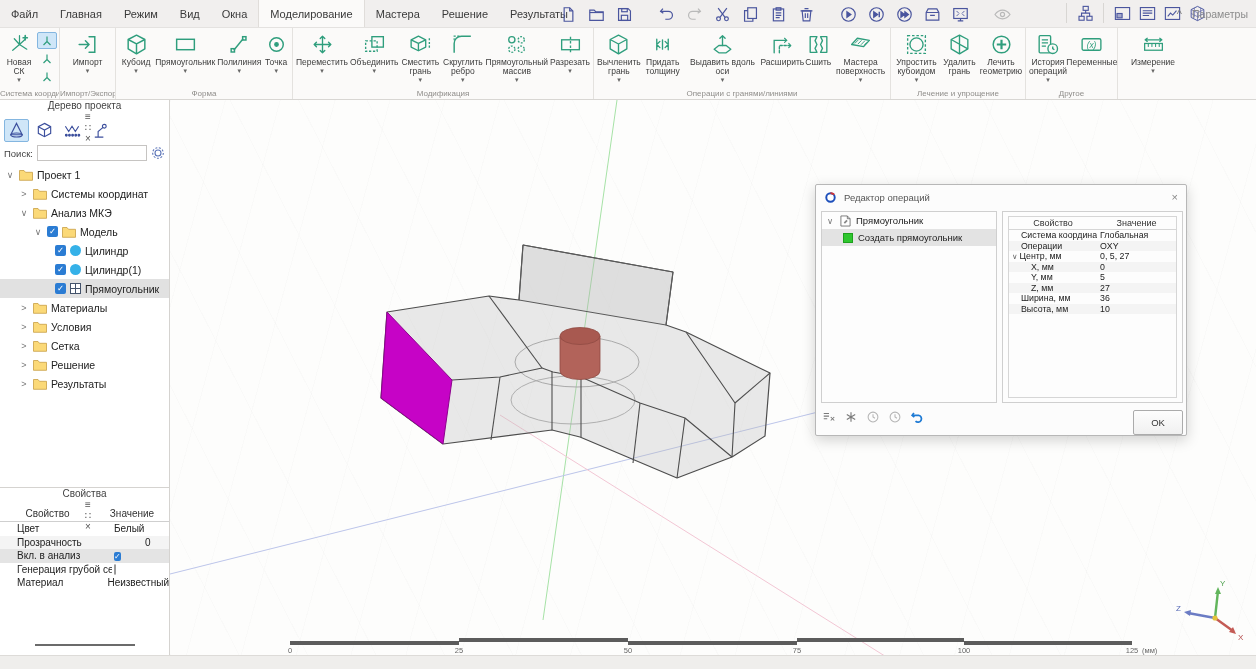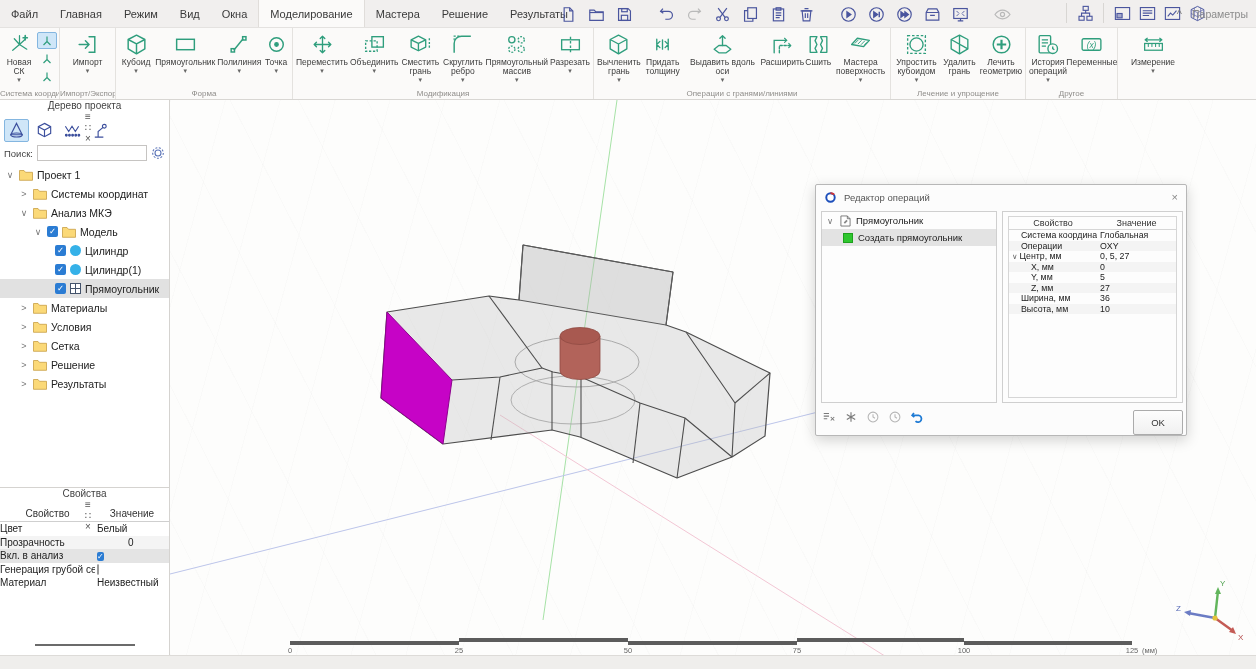--- a/index.html
+++ b/index.html
@@ -54,21 +54,21 @@
   .gridic { width:11px; height:11px; border:1.3px solid #44536b; background:#fff; flex:none; position:relative;}
   .gridic:before{content:""; position:absolute; left:45%; top:0; bottom:0; width:1.3px; background:#44536b;}
   .gridic:after{content:""; position:absolute; top:45%; left:0; right:0; height:1.3px; background:#44536b;}
   .folder { width:14px; height:12px; flex:none;}
 
   
   .ptable-head { display:flex; height:16px; font-size:10px; color:#333; border-bottom:1px solid #cfcfcf; align-items:center;}
   .ptable-head div:first-child{ width:95px; text-align:center;}
   .ptable-head div:last-child{ flex:1; text-align:center;}
   .prow { display:flex; height:13.5px; font-size:10px; color:#222; align-items:center;}
-  .prow .pn { width:95px; white-space:nowrap; overflow:hidden;}
+  .prow .pn { width:95px; white-space:nowrap; overflow:hidden;margin-left:17px;}
   .prow .pv { flex:1; padding-left:2px; white-space:nowrap;}
   .prow.alt { background:#f4f4f4;gap:31px; }
   .prow.hl { background:#e4e4e4; }
   .pcb { width:10px; height:10px; border-radius:2px; background:#2b7cd3; color:#fff; font-size:8px; line-height:10px; text-align:center;}
   .pcb.un { background:#fff; border:1px solid #9a9a9a;}
   .grip { position:absolute; bottom:9px; left:35px; width:100px; height:2px; background:#6b6b6b; }
 
   
   .viewport { position:absolute; left:170px; top:100px; width:1086px; height:555px; background:#fdfdfc;
     background-image:

